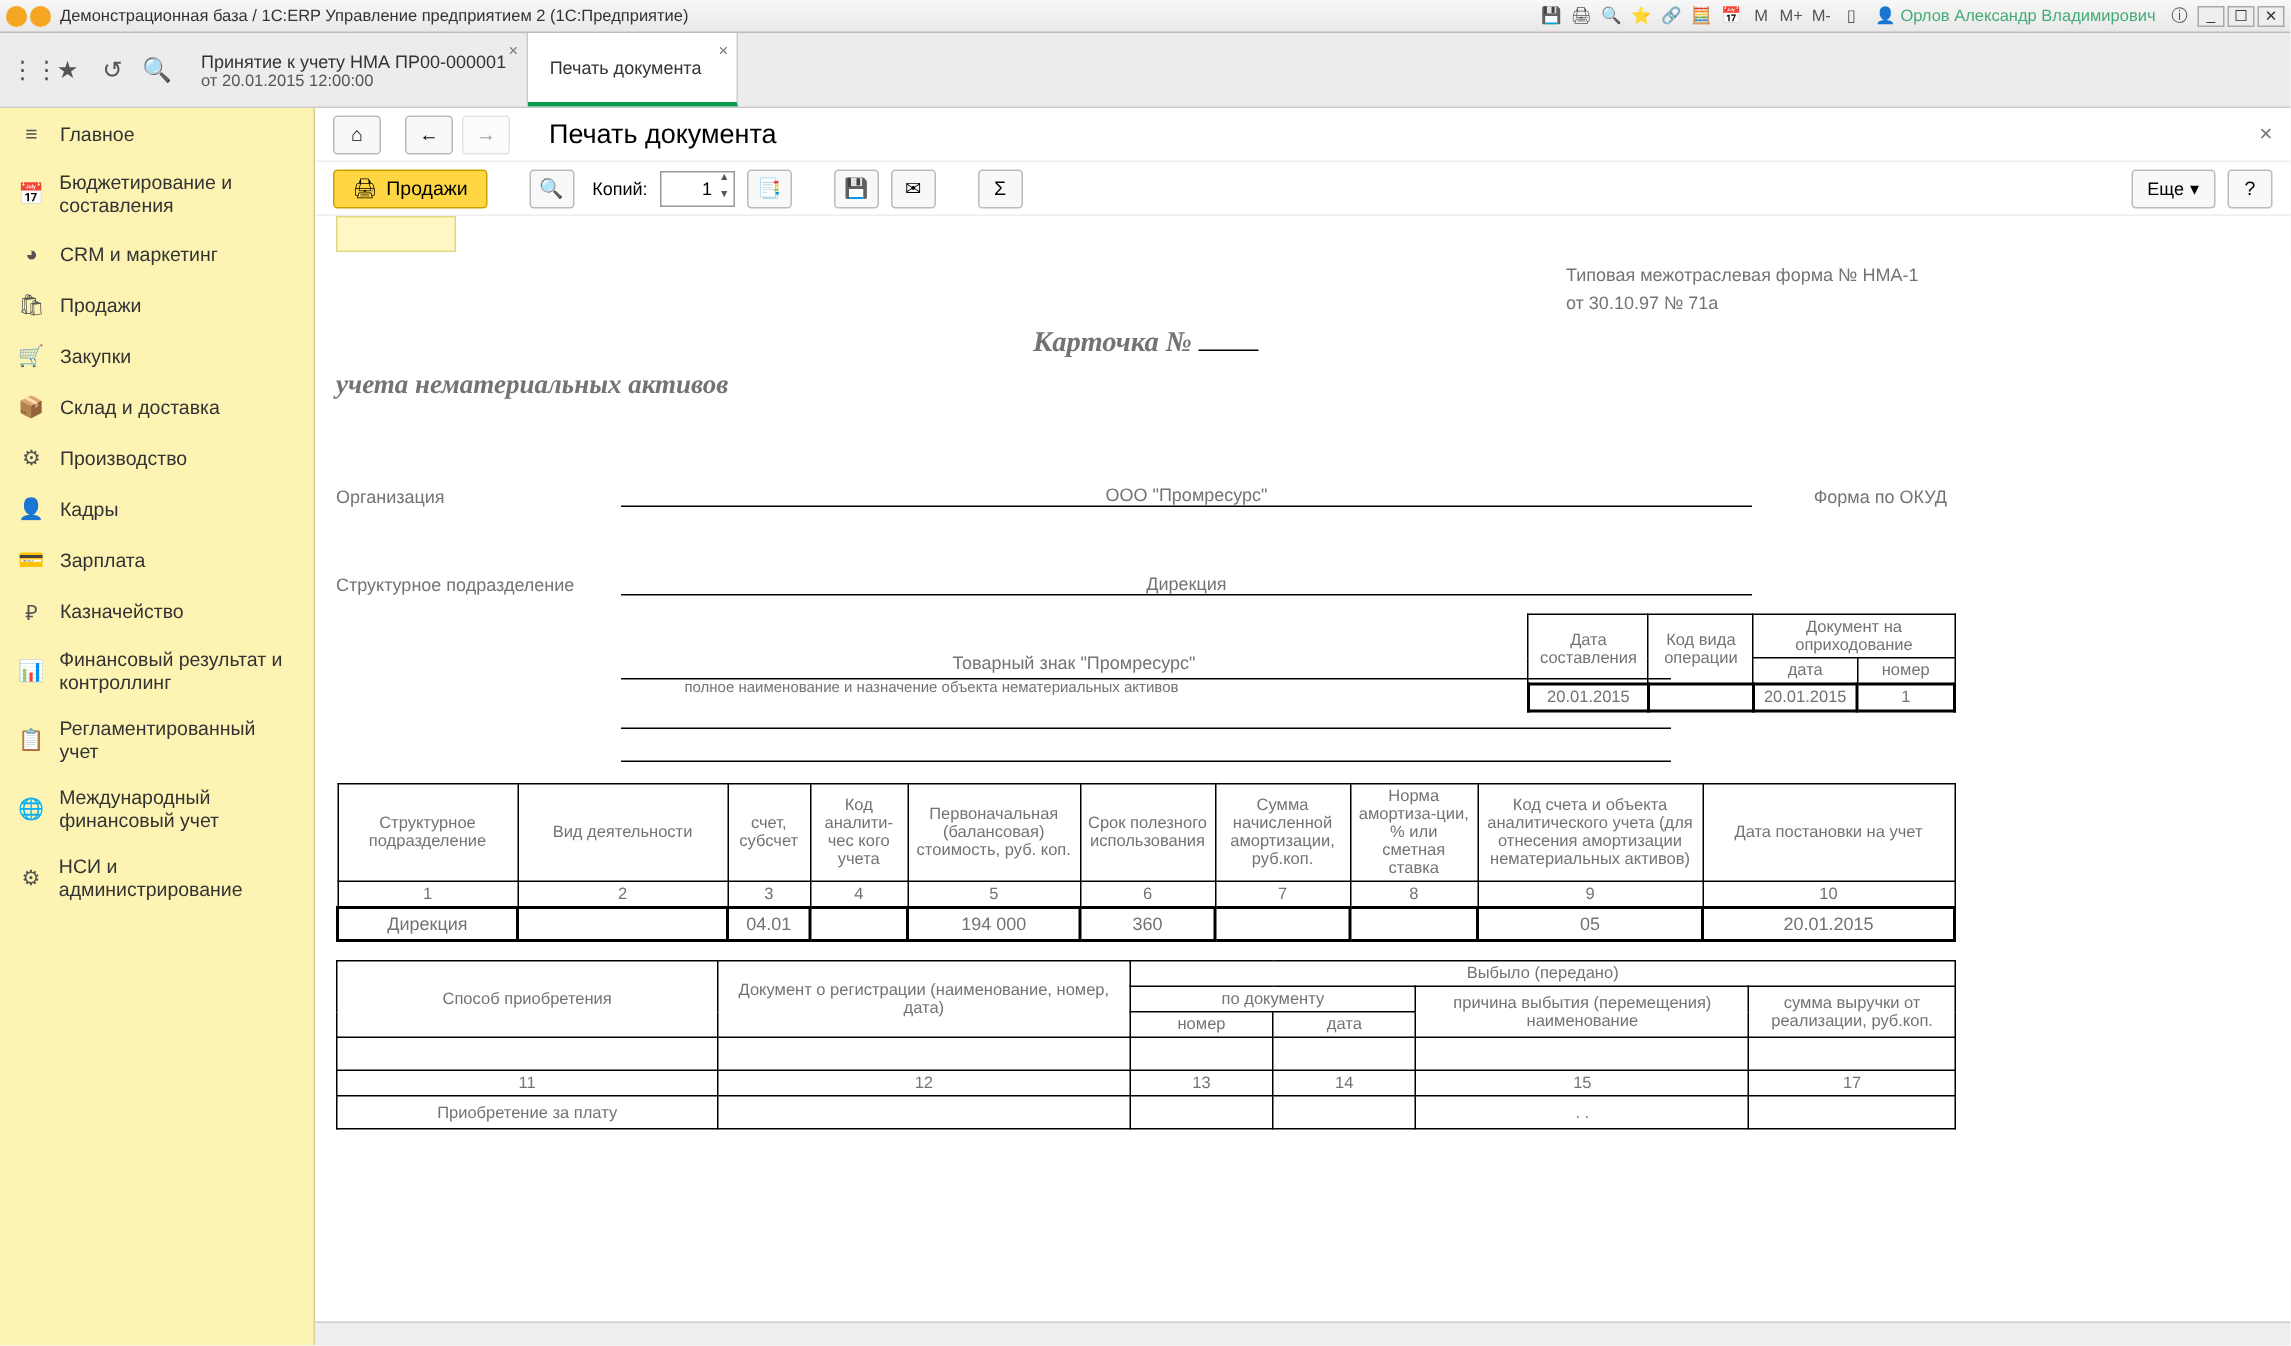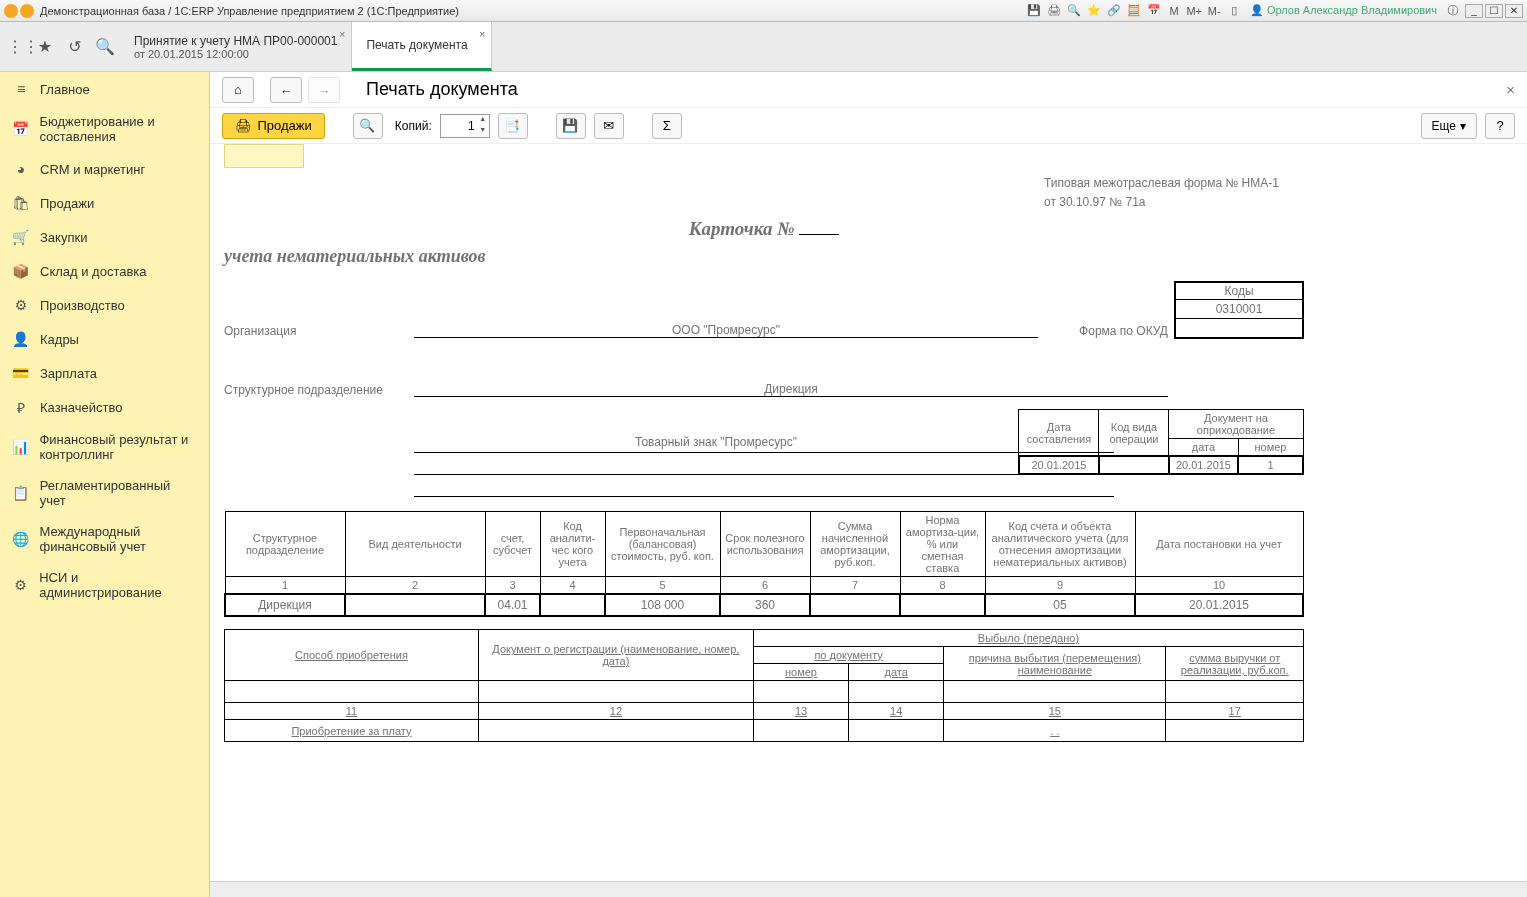--- a/index.html
+++ b/index.html
@@ -76,21 +76,21 @@
 .desc-line { text-align:center; border-bottom:1px solid #000; margin:4px 190px 0 190px; height:18px; }
 .desc-line.first { margin-top: 36px; }
 .desc-sub { text-align:center; font-size:10px; margin-bottom:2px; }
 
 .main-table { border-collapse:collapse; width:100%; margin-top:14px; }
 .main-table th, .main-table td { border:1px solid #000; padding:2px 4px; text-align:center; font-weight:normal; font-size:11px; vertical-align:middle; }
 .main-table .numrow td { font-size:11px; }
 .main-table .datarow td { border:2px solid #000; padding:3px 4px; font-size:12px; }
 
 .table2 { border-collapse:collapse; width:100%; margin-top:12px; }
-.table2 th, .table2 td { border:1px solid #000; padding:2px 4px; text-align:center; font-weight:normal; font-size:11px;text-decoration:underline; }
+.table2 th, .table2 td { border:1px solid #000; padding:2px 4px; text-align:center; font-weight:normal; font-size:11px; }
 .table2 .datarow td { height:22px; }
 
 .hscroll { height:16px; background:#eee; border-top:1px solid #ccc; }
 </style>
 </head>
 <body>
 
 <div class="titlebar">
   <span class="appicon"></span>
   <span class="arrow"></span>
@@ -232,25 +232,20 @@
           <div>Типовая межотраслевая форма № НМА-1</div>
           <div>от 30.10.97 № 71а</div>
         </div>
 
         <div class="card-title">
           <span>Карточка  № </span><span class="num"></span>
         </div>
         <div class="card-sub">учета нематериальных активов</div>
 
         <div style="overflow:hidden">
-          <div class="codes-box">
-            <div class="hdr">Коды</div>
-            <div class="val">0310001</div>
-            <div class="val"></div>
-          </div>
           <div class="orgrow">
             <div class="lbl">Организация</div>
             <div class="val">ООО "Промресурс"</div>
             <div class="okud-lbl">Форма по ОКУД</div>
           </div>
           <div class="orgrow">
             <div class="lbl">Структурное подразделение</div>
             <div class="val">Дирекция</div>
             <div class="okud-lbl"></div>
           </div>
@@ -270,20 +265,21 @@
             </tr>
             <tr>
               <td class="thick">20.01.2015</td>
               <td class="thick"></td>
               <td class="thick">20.01.2015</td>
               <td class="thick">1</td>
             </tr>
           </tbody>
             </table>
           <div class="desc-line first">Товарный знак "Промресурс"</div>
+          <div class="desc-sub">полное наименование и назначение объекта нематериальных активов</div>
           <div class="desc-line"></div>
           <div class="desc-line"></div>
         </div>
 
         <table class="main-table">
           <tbody>
               <tr>
             <th style="width:120px">Структурное подразделение</th>
             <th style="width:140px">Вид деятельности</th>
             <th style="width:55px">счет, субсчет</th>
@@ -305,21 +301,21 @@
                 <td>7</td>
                 <td>8</td>
                 <td>9</td>
                 <td>10</td>
           </tr>
           <tr class="datarow">
             <td>Дирекция</td>
                 <td></td>
                 <td>04.01</td>
                 <td></td>
-                <td>108 000</td>
+                <td>194 000</td>
                 <td>360</td>
                 <td></td>
                 <td></td>
                 <td>05</td>
                 <td>20.01.2015</td>
           </tr>
         </tbody>
           </table>
 
         <table class="table2">

